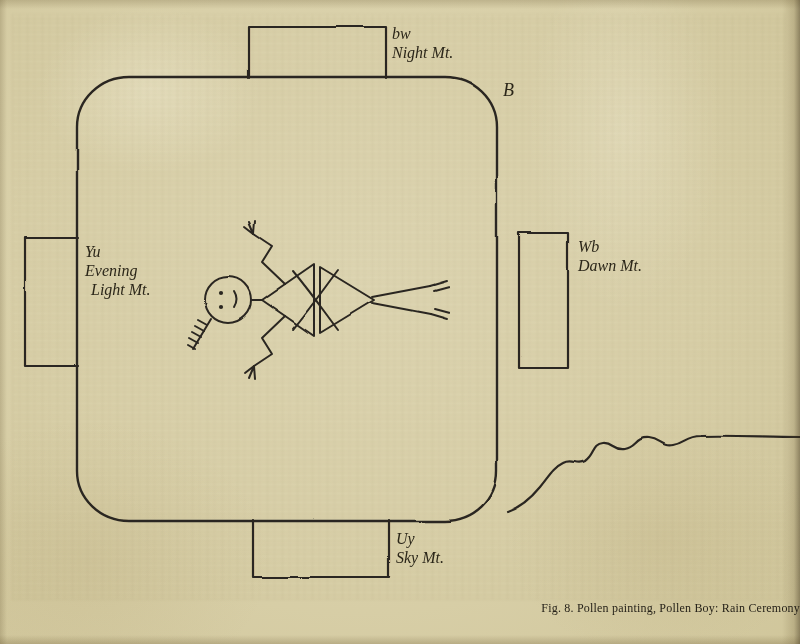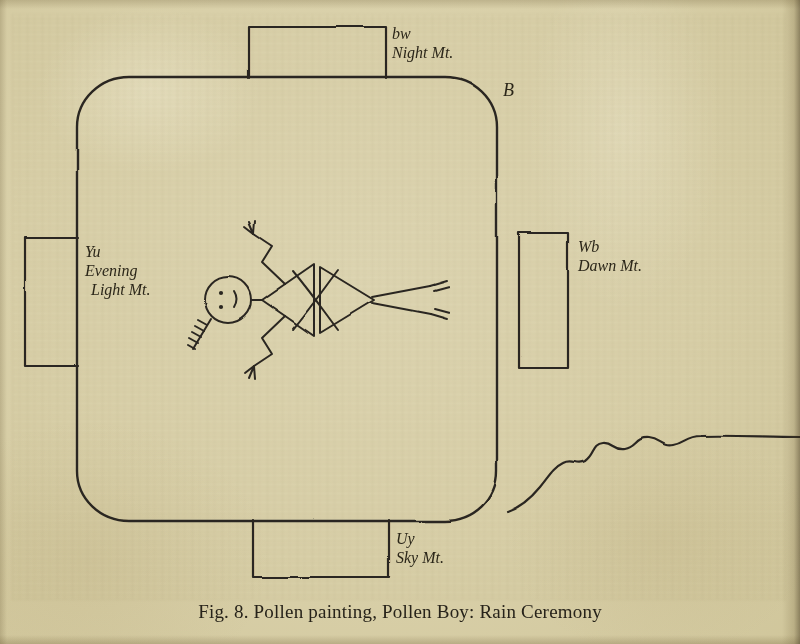--- a/index.html
+++ b/index.html
@@ -59,23 +59,23 @@
     font-style: italic;
     font-size: 16px;
     fill: #2b2619;
     stroke: none;
   }
   .labels text.corner { font-size: 18px; }
 
   .caption {
     position: absolute;
     top: 601px; left: 0; right: 0;
-    text-align: center;
+    text-align: right;
     font-family: "Liberation Serif", serif;
-    font-size: 19px;
+    font-size: 12px;
     color: #27231a;
     letter-spacing: 0.2px;
   }
 
   
   .edge-shading {
     position: absolute; inset: 0;
     background:
       linear-gradient(90deg,  rgba(80,64,30,0.20) 0px, rgba(80,64,30,0) 7px),
       linear-gradient(270deg, rgba(55,42,18,0.45) 0px, rgba(95,78,40,0.20) 6px, rgba(95,78,40,0) 18px),

